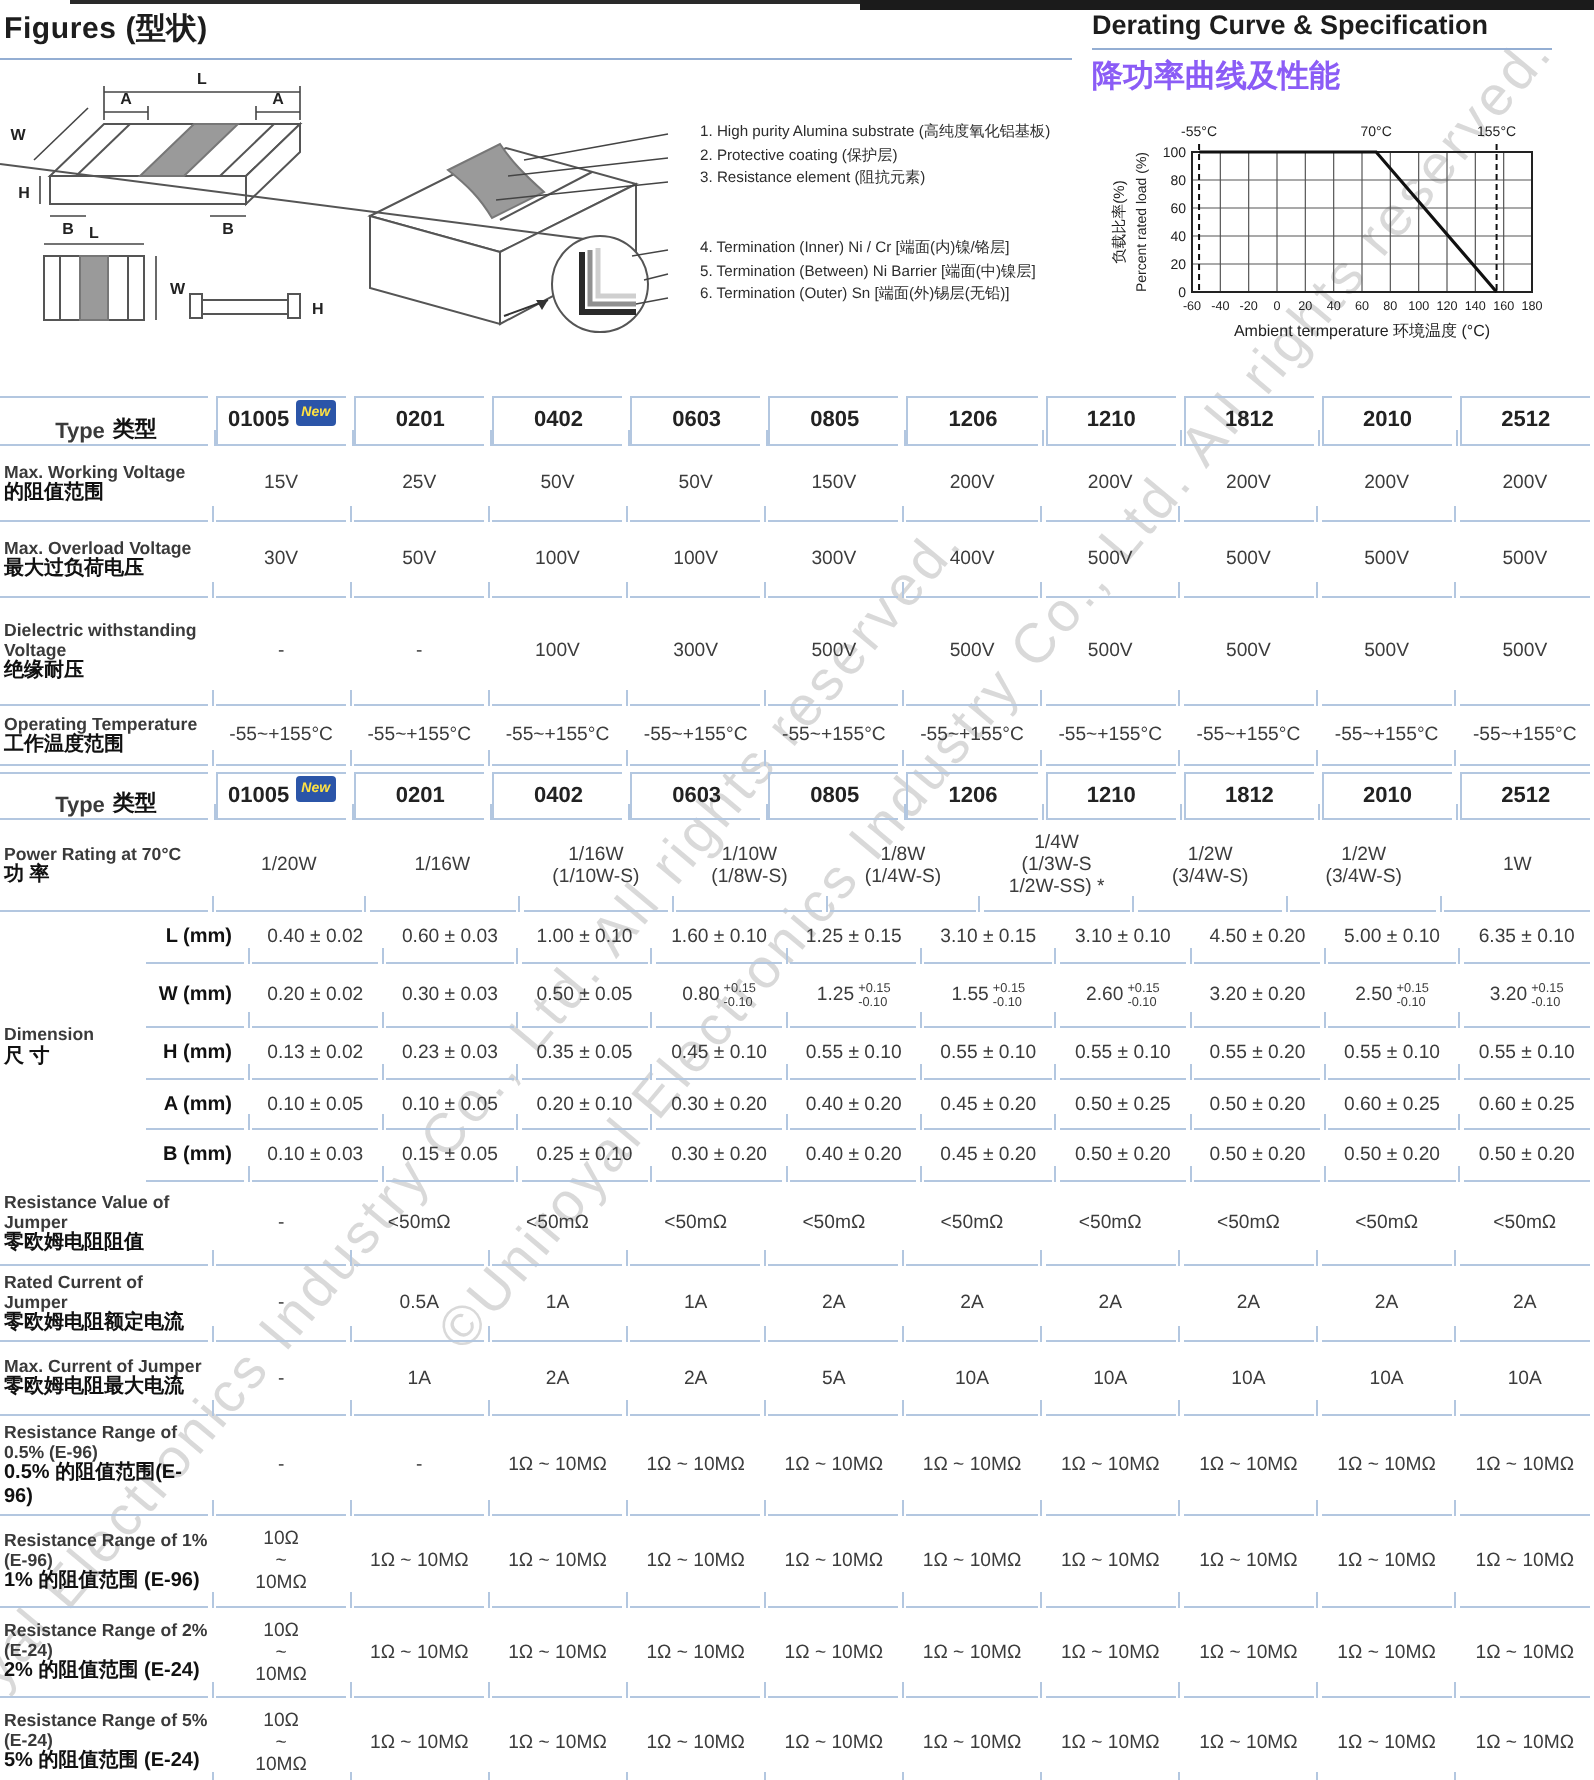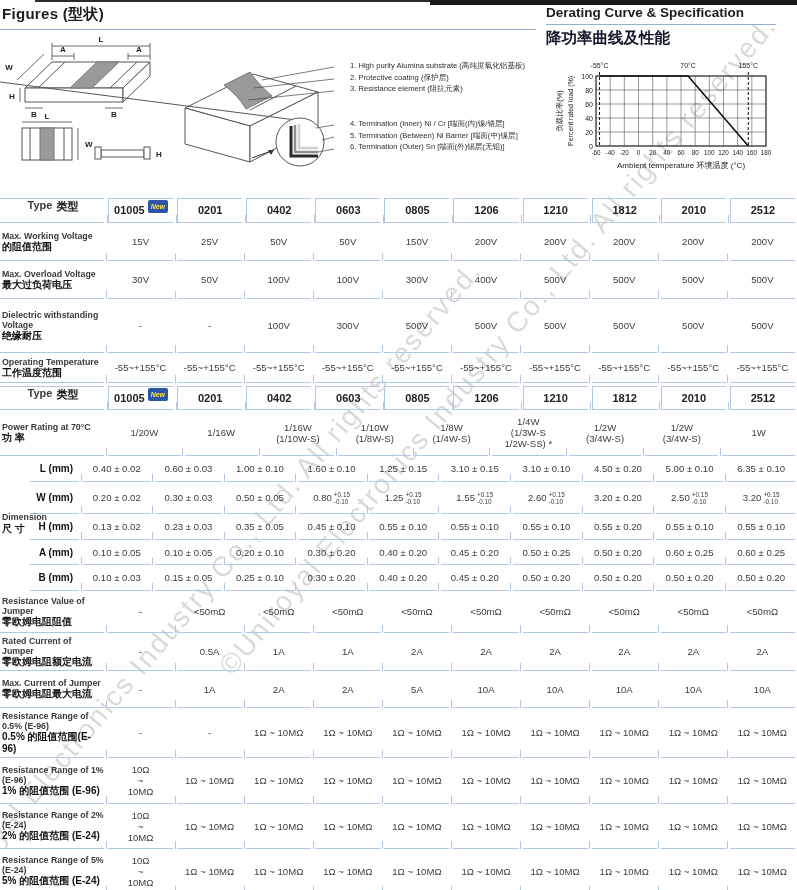--- a/index.html
+++ b/index.html
@@ -5,21 +5,21 @@
   html,body{margin:0;padding:0;background:#fff;}
   .page{position:relative;width:797px;height:890px;background:#fff;overflow:hidden;
         font-family:"Liberation Sans","DejaVu Sans",sans-serif;color:#2f2f2f;}
   
   .topbar-right{position:absolute;left:430px;top:0;width:367px;height:5px;background:#1b1b1b;}
   .topbar-left{position:absolute;left:35px;top:0;width:395px;height:2px;background:#2a2a2a;}
   .figures-title{position:absolute;left:2px;top:5px;font-size:15px;font-weight:bold;color:#1d1d1d;letter-spacing:.3px;}
   .rule-left{position:absolute;left:0;top:29px;width:536px;border-top:1.5px solid #94aed3;}
   .derating-title-en{position:absolute;left:546px;top:5px;font-size:13.5px;font-weight:bold;color:#1d1d1d;}
   .rule-right{position:absolute;left:546px;top:24px;width:230px;border-top:1.5px solid #94aed3;}
-  .derating-title-zh{position:absolute;left:546px;top:28px;font-size:15.5px;font-weight:bold;color:#0f172a;}
+  .derating-title-zh{position:absolute;left:546px;top:28px;font-size:15.5px;font-weight:bold;color:#8b5cf6;}
   
   .figs{position:absolute;left:0;top:30px;}
   .callouts{position:absolute;font-size:7.6px;line-height:11.6px;color:#2d2d2d;white-space:nowrap;margin-left:12px;}
   .callouts-1{left:338px;top:60px;}
   .callouts-2{left:338px;top:118px;}
   
   .chart{position:absolute;left:550px;top:60px;width:246px;height:120px;}
   
   .spec-table{position:absolute;left:0;width:797px;}
   .t1{top:198px;} .t2{top:386px;}
@@ -27,25 +27,25 @@
   .t-label{width:104px;flex:0 0 104px;display:flex;flex-direction:column;justify-content:center;
            border-bottom:1px solid #b3c7e0;padding:1px 0 1px 2px;box-sizing:border-box;margin-right:2px;}
   .lab-en{font-size:8.8px;font-weight:bold;color:#3a3a3a;line-height:10px;}
   .lab-zh{font-size:10px;font-weight:bold;color:#111;line-height:12px;}
   .t-cell{flex:1 1 0;display:flex;align-items:center;justify-content:center;text-align:center;
           border-bottom:1px solid #b3c7e0;margin:0 2px;font-size:9.6px;color:#3c3c3c;
           line-height:11px;position:relative;}
   .t-cell::after{content:'';position:absolute;left:-2.5px;bottom:-1px;width:1px;height:8px;background:#b3c7e0;}
   .t-head .t-cell{border-top:1px solid #b3c7e0;border-left:1px solid #b3c7e0;
                   font-size:11px;font-weight:bold;color:#222;}
-  .t-head .t-label{border-top:1px solid #b3c7e0;flex-direction:row;align-items:flex-start;gap:4px;}
+  .t-head .t-label{border-top:1px solid #b3c7e0;flex-direction:row;align-items:flex-end;gap:4px;}
   .t-head .t-label .lab-en{font-size:11px;}
   .t-head .t-label .lab-zh{font-size:11px;}
   .t-sub{justify-content:center;align-items:flex-end;text-align:right;font-size:10px;font-weight:bold;
-         color:#111;margin-left:30px;width:49px;flex:0 0 49px;padding-right:6px;}
+         color:#111;margin-left:73px;width:49px;flex:0 0 49px;padding-right:6px;}
   .tol{display:inline-flex;flex-direction:column;font-size:6.4px;line-height:7px;margin-left:2px;
        text-align:left;color:#3c3c3c;}
   .new-badge{display:inline-block;background:#2b55a8;color:#ffe242;font-style:italic;font-weight:bold;
              font-size:7px;padding:1px 3px;border-radius:2px;margin-left:3px;position:relative;top:-4px;}
   .dim-label{position:absolute;left:2px;top:126px;font-size:8.8px;font-weight:bold;color:#3a3a3a;line-height:11px;}
   .dim-label .lab-zh{font-size:10px;}
   
   .wm{position:absolute;white-space:nowrap;font-size:28px;letter-spacing:2px;color:#9e9e9e;opacity:.38;
       transform:rotate(-50deg);transform-origin:left center;pointer-events:none;z-index:0;}
   .content{position:relative;z-index:1;}

